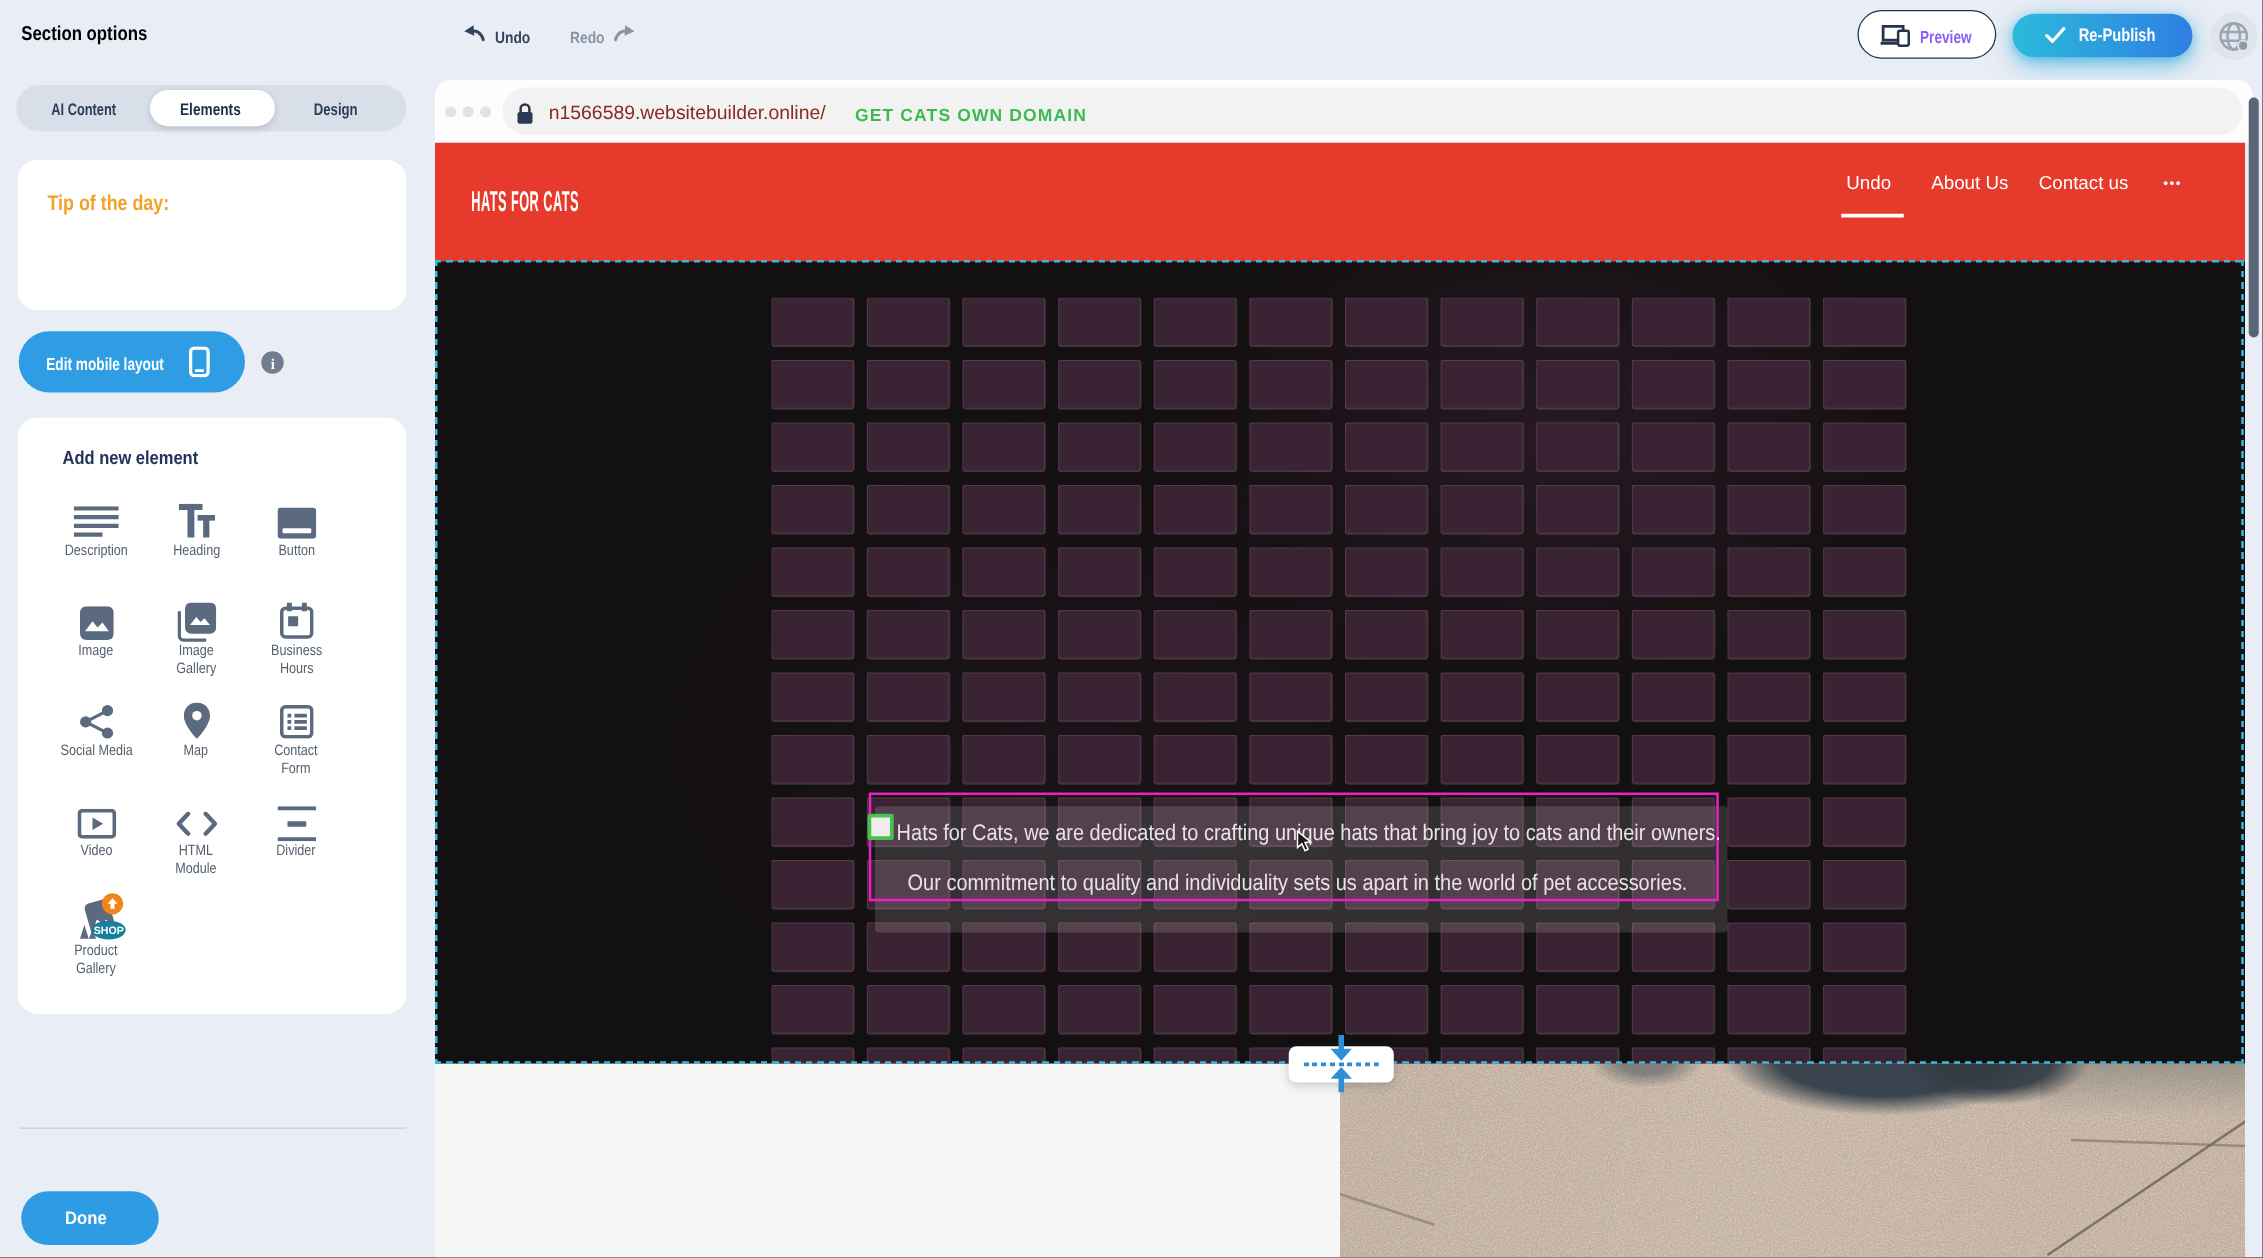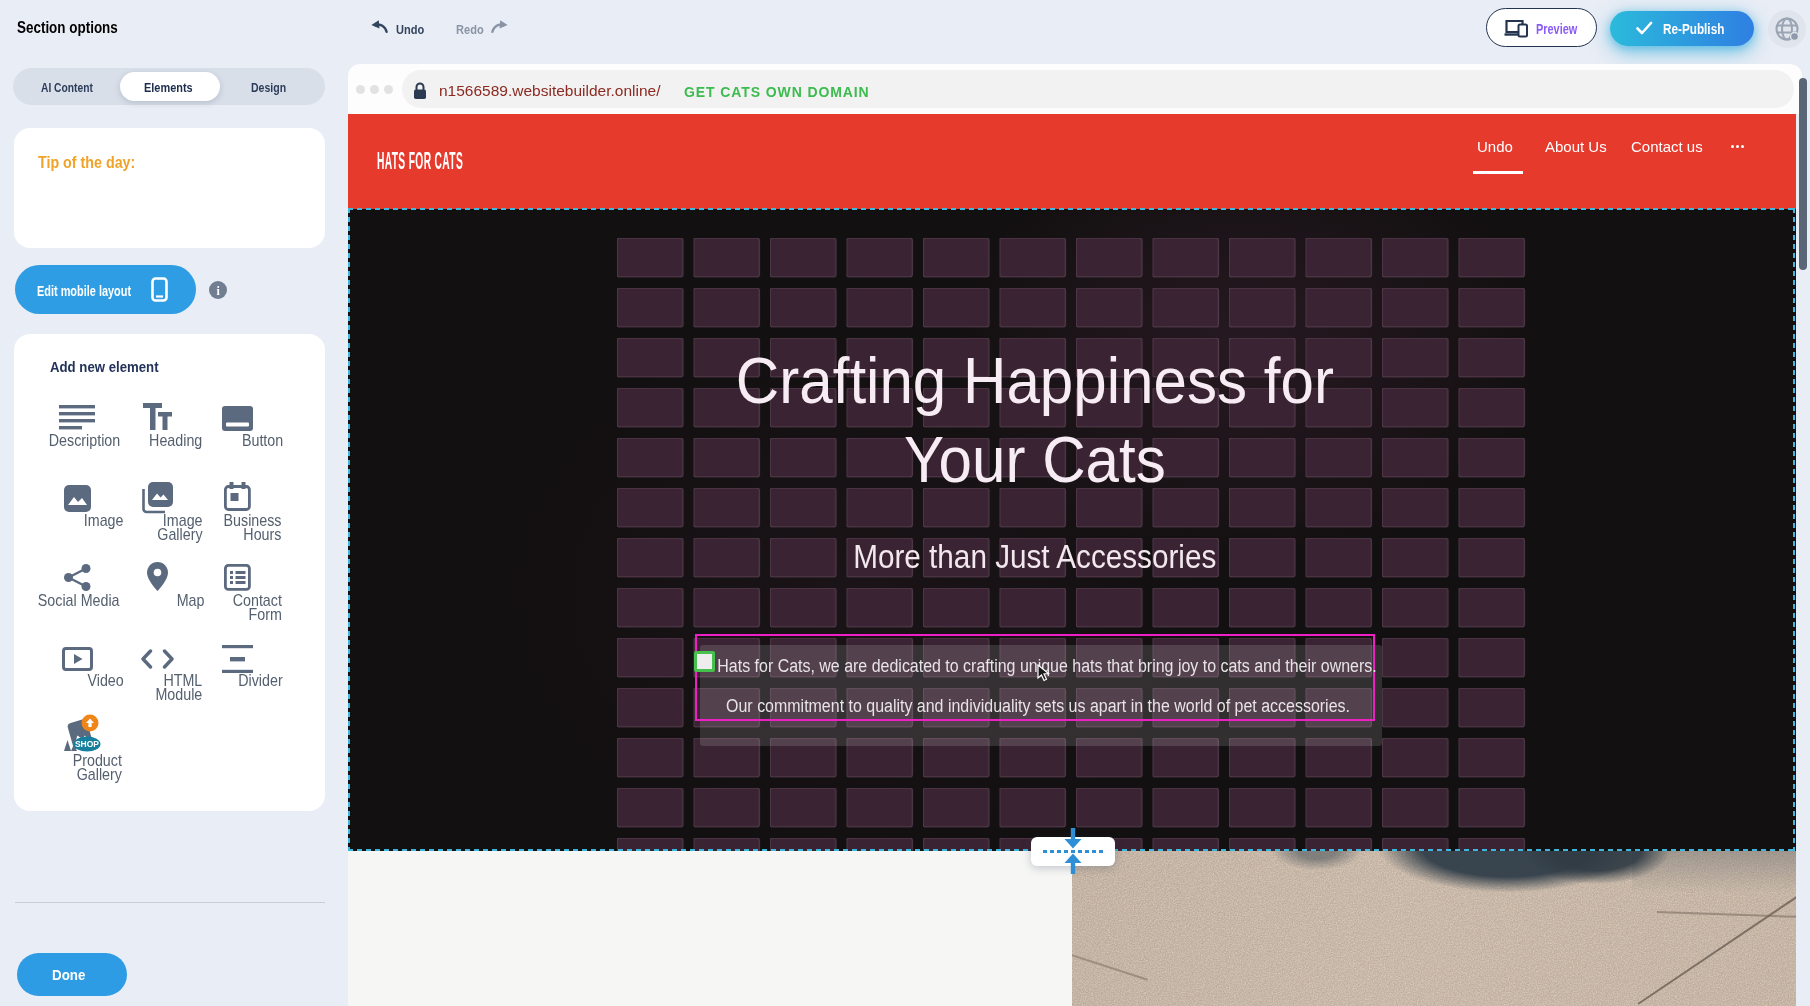--- a/index.html
+++ b/index.html
@@ -1,19 +1,19 @@
 <!DOCTYPE html>
 <html><head>
 <meta charset="utf-8">
 <style>
   * { margin:0; padding:0; box-sizing:border-box; }
   html,body { width:1810px; height:1006px; overflow:hidden; }
   body { font-family:"Liberation Sans", sans-serif; background:#e9edf5; }
   .abs { position:absolute; }
-  .lbl { font-size:17px; line-height:13.5px; color:#55606f; text-align:right; }
+  .lbl { font-size:12px; line-height:13.5px; color:#55606f; text-align:center; }
   .sx { display:inline-block; transform-origin:left center; }
   .sxc { display:inline-block; transform-origin:center center; }
   #stage { position:relative; width:1810px; height:1006px; overflow:hidden; }
 </style>
 </head>
 <body>
 <div id="stage">
 
   <div class="abs" style="left:17px; top:19px; font-size:16px; font-weight:bold; color:#000000;"><span class="sx" style="transform:scaleX(0.84);">Section options</span></div>
 
@@ -214,22 +214,20 @@
 
       <svg class="abs" style="left:269px; top:29px;" width="917" height="613">
         <defs>
           <pattern id="cells" width="76.5" height="50" patternUnits="userSpaceOnUse">
             <rect x="0" y="0" width="66" height="39" rx="2.5" fill="#3a2433" stroke="rgba(205,160,190,0.22)" stroke-width="1.2"></rect>
           </pattern>
         </defs>
         <rect width="917" height="613" fill="url(#cells)"></rect>
       </svg>
 
-      <div class="abs" id="h1a" style="left:-37px; top:133px; width:1448px; text-align:center; font-size:64.5px; line-height:79px; color:#f8ecf4;"><span class="sxc" style="transform:scaleX(0.932);">Crafting Happiness for<br>Your Cats</span></div>
-      <div class="abs" id="h2a" style="left:-37px; top:329px; width:1448px; text-align:center; font-size:33px; line-height:38px; color:#f3e8ee;"><span class="sxc" style="transform:scaleX(0.90);">More than Just Accessories</span></div>
 
       <div class="abs" style="left:352px; top:436px; width:682px; height:101px; background:rgba(255,255,255,0.135); border-radius:3px;"></div>
       <div class="abs" style="left:347px; top:425px; width:680px; height:87px; border:2px solid #ee1fc4;"></div>
       <div class="abs" style="left:346px; top:442px; width:21px; height:21px; background:#efecee; border:3px solid #47c14e; border-radius:2px;"></div>
       <div class="abs" style="left:699px; top:447px; transform:translateX(-50%); white-space:nowrap;"><span style="display:inline-block; font-size:18px; color:#e8e3e6; transform:scaleX(0.887); transform-origin:center;">Hats for Cats, we are dedicated to crafting unique hats that bring joy to cats and their owners.</span></div>
       <div class="abs" style="left:690px; top:467px; transform:translateX(-50%); white-space:nowrap;margin-top:20px;"><span style="display:inline-block; font-size:18px; color:#e8e3e6; transform:scaleX(0.887); transform-origin:center;">Our commitment to quality and individuality sets us apart in the world of pet accessories.</span></div>
 
       <svg class="abs" style="left:689px; top:455px;" width="14" height="18" viewBox="0 0 14 18">
           <path d="M1 1 L1 14 L4.5 11 L7 16.5 L9.5 15.3 L7 10 L11.5 9.5 Z" fill="#1a1a1a" stroke="#fff" stroke-width="1.2"></path>
         </svg>

